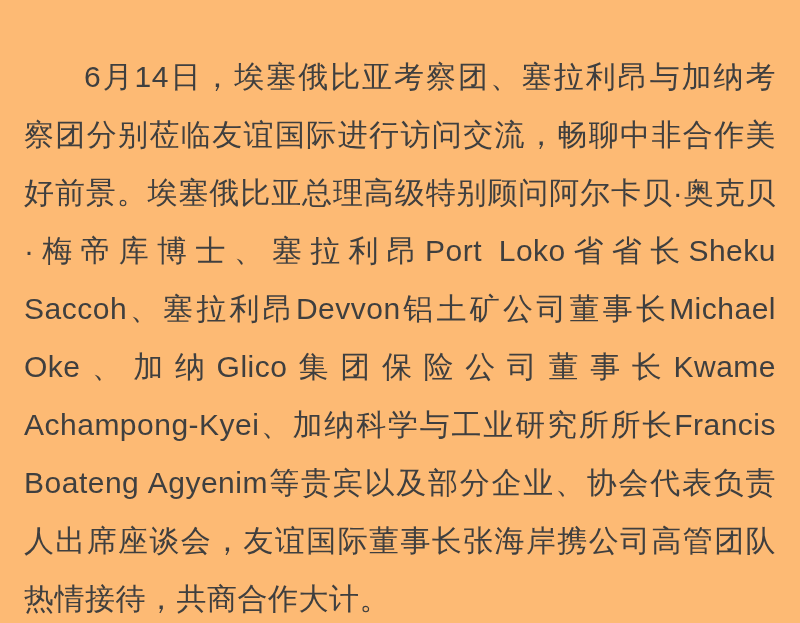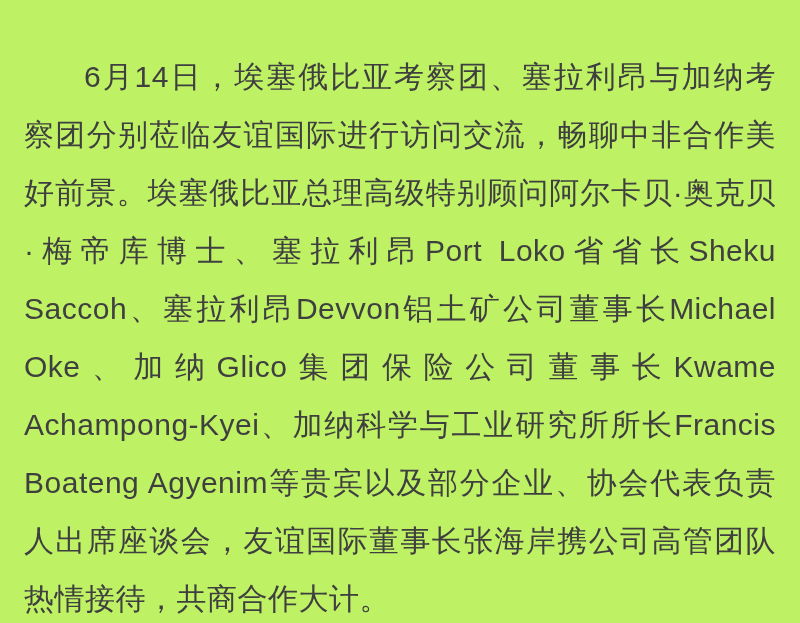--- a/index.html
+++ b/index.html
@@ -10,21 +10,21 @@
   body {
     width: 800px;
     height: 623px;
     overflow: hidden;
     font-family: "Liberation Sans", "DejaVu Sans", sans-serif;
   }
   .page {
     box-sizing: border-box;
     width: 800px;
     height: 623px;
-    background: #bef264;
+    background: #fdba74;
     padding: 18px 24px 10px 24px;
   }
   .article-body {
     color: #3f3f3f;
     font-size: 30px;
     line-height: 58px;
     letter-spacing: 0.5px;
     text-align: justify;
     text-justify: inter-ideograph;
     text-indent: 2em;

